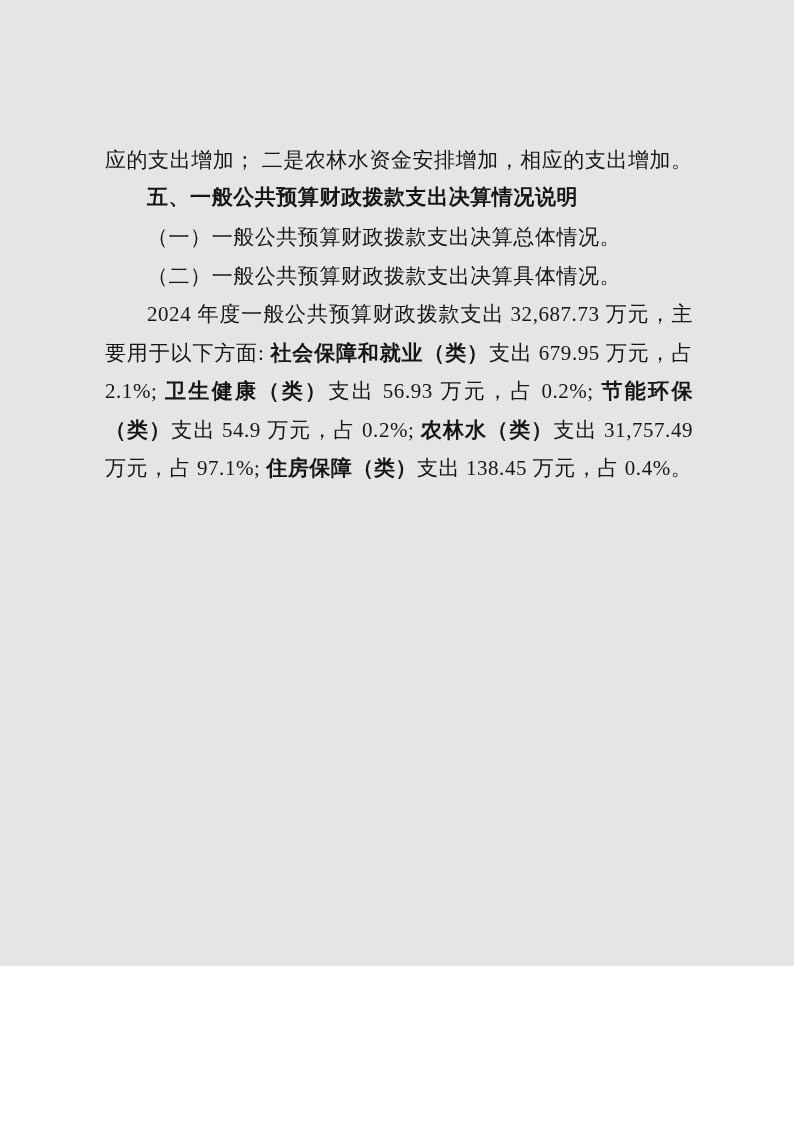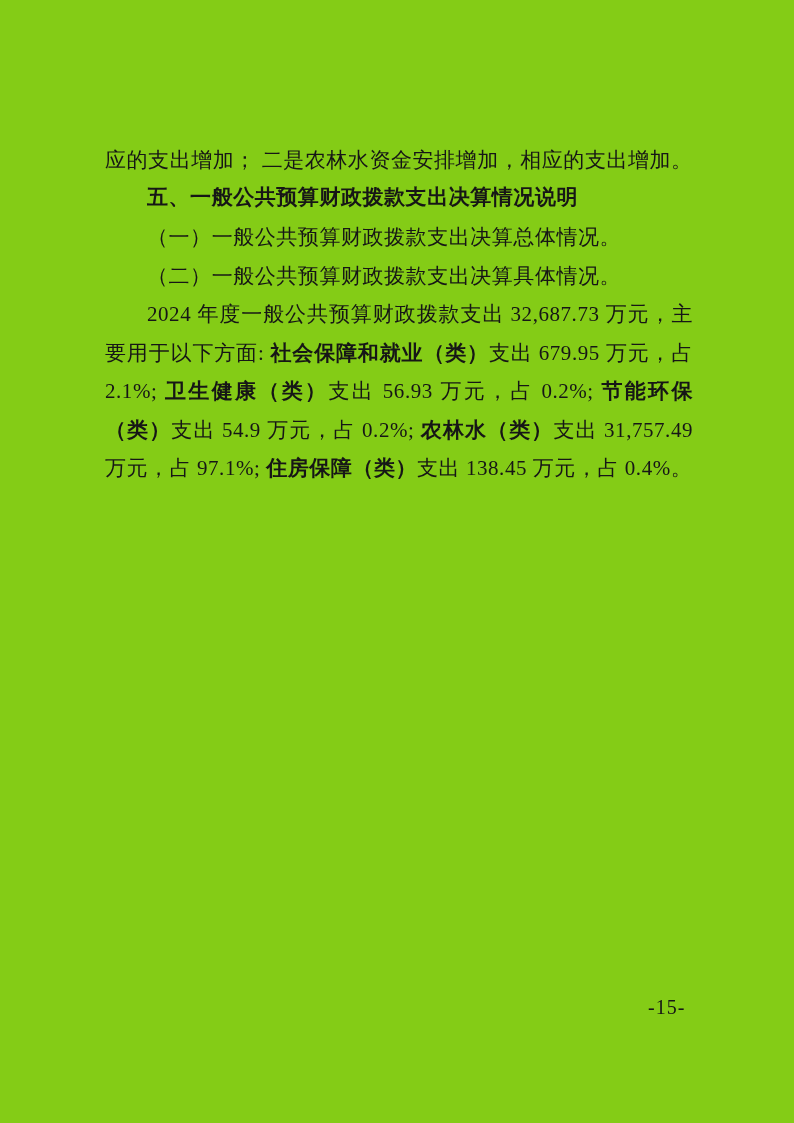--- a/index.html
+++ b/index.html
@@ -3,22 +3,22 @@
 <meta charset="utf-8">
 <style>
   html, body {
     margin: 0;
     padding: 0;
     background: #ffffff;
   }
   .page {
     position: relative;
     width: 794px;
-    height: 1123px;
-    background: #84cc16;
+    height: 966px;
+    background: #e5e5e5;
     overflow: hidden;
     font-family: "Liberation Serif", serif;
     color: #161616;
   }
   .content {
     position: absolute;
     left: 105px;
     top: 141px;
     width: 588px;
     font-size: 21px;

